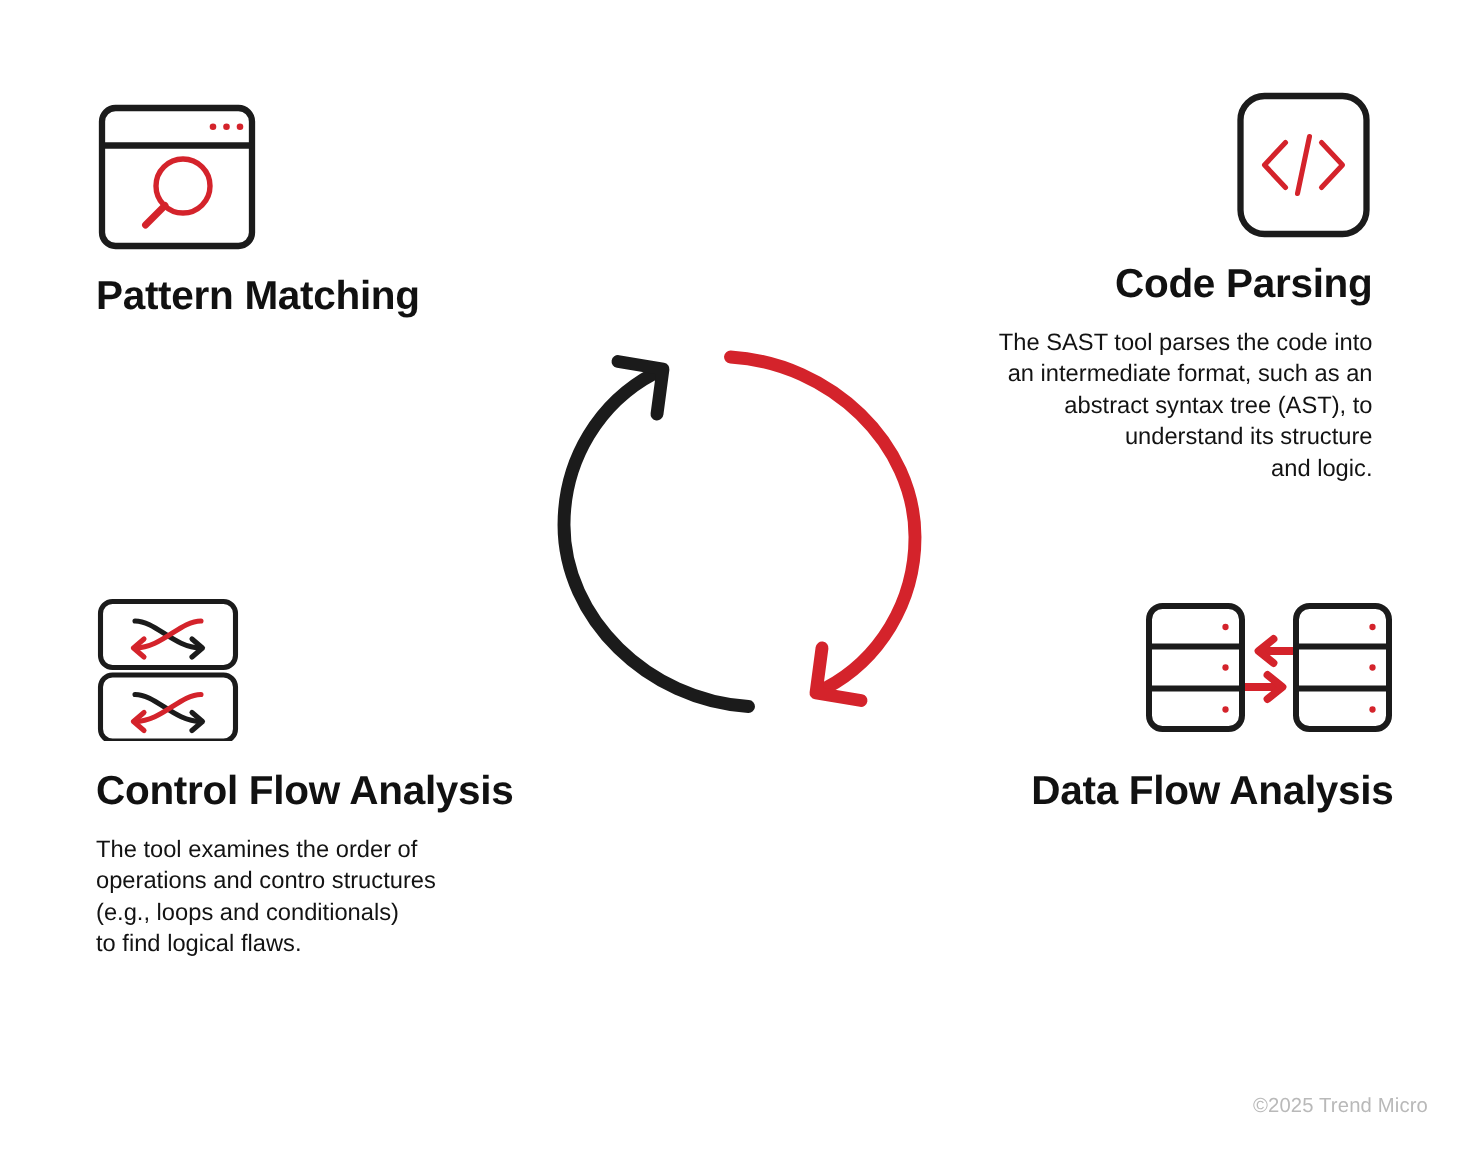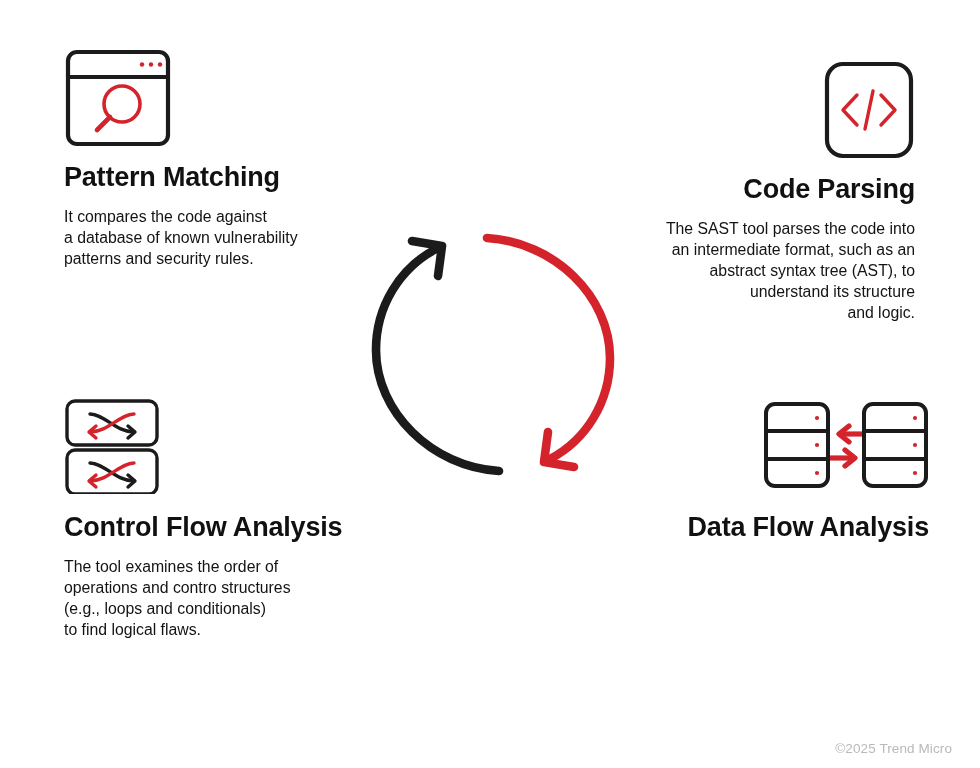--- a/index.html
+++ b/index.html
@@ -22,21 +22,21 @@
   }
 
   
   .quad {
     position: absolute;
     width: 300px;
   }
   .quad.left  { text-align: left; }
   .quad.right { text-align: right; }
 
-  #quad-pattern-matching { left: 64px;  top: 48px;  }
+  #quad-pattern-matching { left: 64px;  top: 68px;  }
   #quad-code-parsing     { right: 65px; top: 60px;  width: 292px; }
   #quad-control-flow     { left: 64px;  top: 398px; width: 330px; }
   #quad-data-flow        { right: 51px; top: 398px; width: 292px; }
 
   .icon-wrap {
     display: block;
     height: 104px;
     margin-bottom: 10px;
   }
   .quad.left  .icon-wrap { text-align: left; }
@@ -66,21 +66,21 @@
     left: 362px;
     top: 222px;
     width: 262px;
     height: 262px;
   }
 
   
   #footer-copyright {
     position: absolute;
     right: 28px;
-    bottom: 12px;
+    bottom: 24px;
     font-size: 13.5px;
     color: #b9b9b9;
     letter-spacing: 0.1px;
   }
 </style>
 </head>
 <body>
 
 <div class="stage">
 
@@ -90,23 +90,20 @@
         <rect x="4" y="4" width="100" height="92" rx="9" ry="9" fill="none" stroke="#1B1B1B" stroke-width="4.2"></rect>
         <line x1="4" y1="29" x2="104" y2="29" stroke="#1B1B1B" stroke-width="4.2"></line>
         <circle cx="78" cy="16.5" r="2.2" fill="#D4232B"></circle>
         <circle cx="87" cy="16.5" r="2.2" fill="#D4232B"></circle>
         <circle cx="96" cy="16.5" r="2.2" fill="#D4232B"></circle>
         <circle cx="58" cy="56" r="18" fill="none" stroke="#D4232B" stroke-width="3.6"></circle>
         <path d="M46 69 L33 82" stroke="#D4232B" stroke-width="4.6" stroke-linecap="round"></path>
       </svg>
     </span>
     <h2 class="quad-title">Pattern Matching</h2>
-    <p class="quad-body">It compares the code against
-a database of known vulnerability
-patterns and security rules.</p>
   </div>
 
   <div class="quad left" id="quad-control-flow">
     <span class="icon-wrap">
       <svg width="96" height="96" viewBox="0 0 96 96">
         <g>
           <rect x="3" y="3" width="90" height="44" rx="8" ry="8" fill="none" stroke="#1B1B1B" stroke-width="3.4"></rect>
           <path d="M26 16 C40 16 52 34 70 34" fill="none" stroke="#1B1B1B" stroke-width="3.4" stroke-linecap="round"></path>
           <path d="M64 28 L71 34 L64 40" fill="none" stroke="#1B1B1B" stroke-width="3.4" stroke-linecap="round" stroke-linejoin="round"></path>
           <path d="M70 16 C56 16 44 34 26 34" fill="none" stroke="#D4232B" stroke-width="3.4" stroke-linecap="round"></path>

